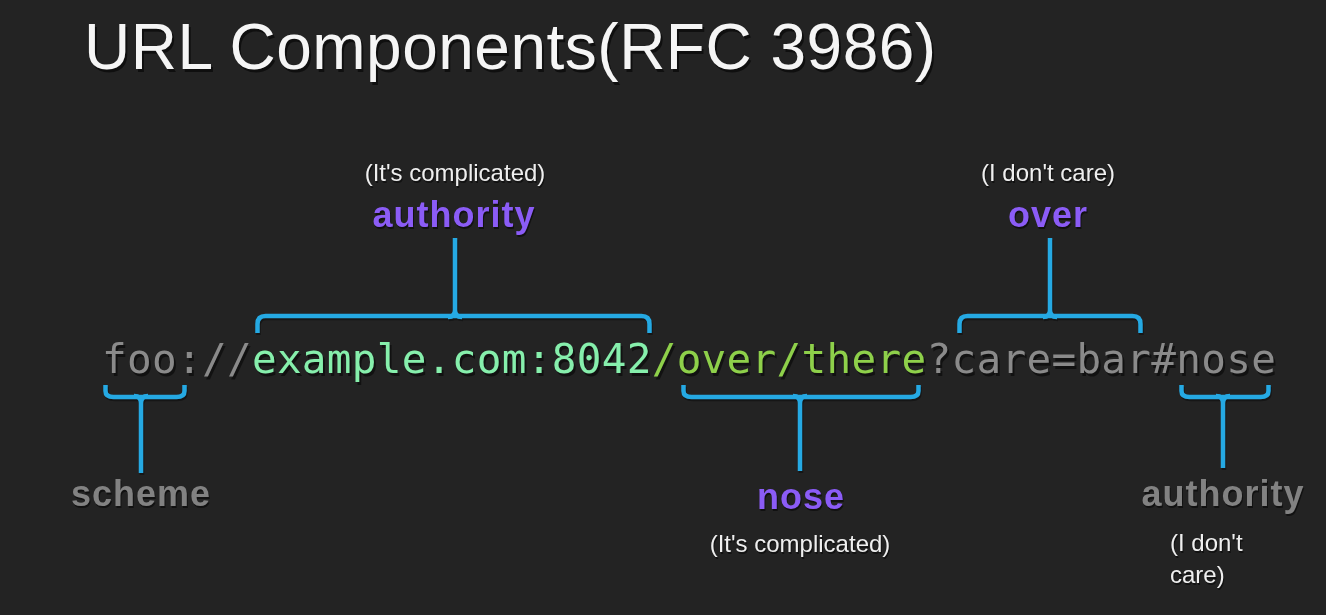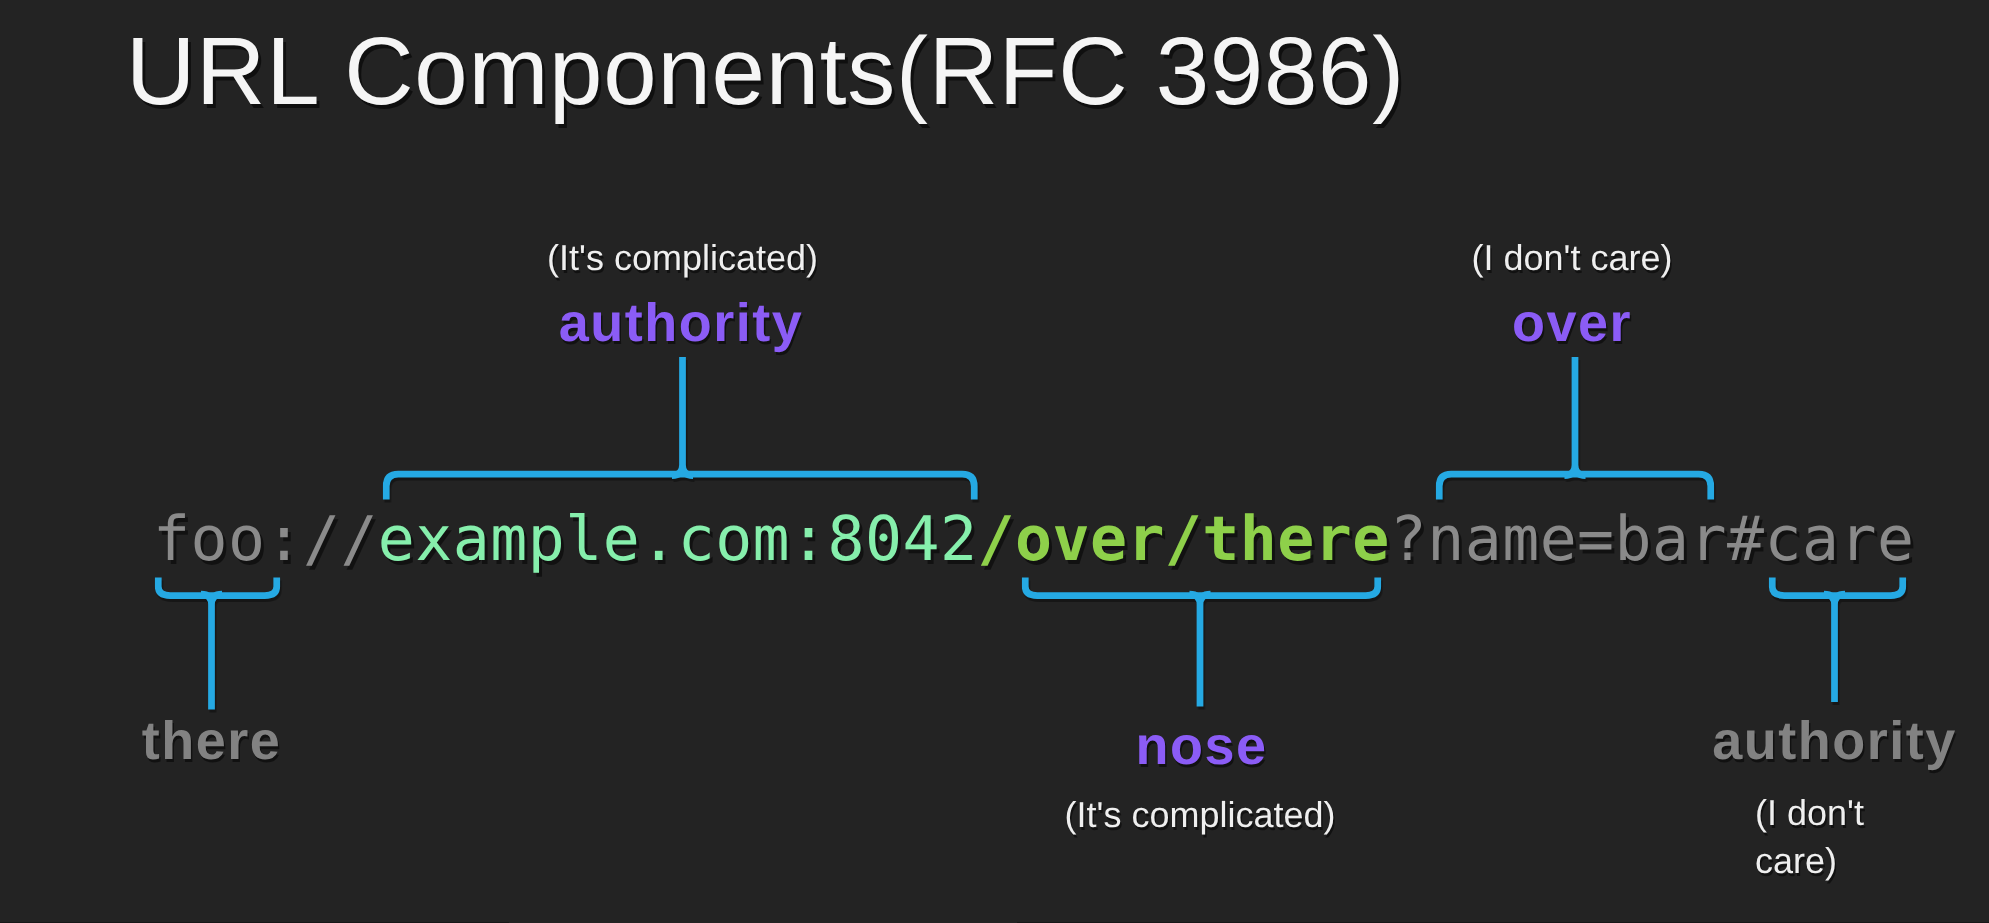--- a/index.html
+++ b/index.html
@@ -15,21 +15,21 @@
     white-space:nowrap;
   }
   .url-line{
     position:absolute;left:102px;top:337px;
     font-family:"DejaVu Sans Mono",monospace;
     font-size:41px;line-height:1.1;letter-spacing:0.3px;white-space:nowrap;
     text-shadow:2px 3px 0 rgba(0,0,0,0.5);
   }
   .seg-gray{color:#8a8a8a;margin-top:19px;}
   .seg-yellow{color:#86efac;}
-  .seg-green{color:#8ed04a;font-weight:bold;}
+  .seg-green{color:#8ed04a;}
   .hint{
     position:absolute;transform:translateX(-50%);
     font-size:24px;color:#efefef;line-height:1.35;
     text-align:left;white-space:pre-line;
     text-shadow:1px 2px 0 rgba(0,0,0,0.5);
   }
   .label{
     position:absolute;transform:translateX(-50%);
     font-size:36px;font-weight:700;letter-spacing:1px;line-height:1.1;
     color:#8b5cf6;white-space:nowrap;
@@ -44,41 +44,41 @@
     fill:none;stroke:#25a9e3;stroke-width:4.5;stroke-linejoin:round;
   }
 </style>
 </head>
 <body>
 
 <div class="stage">
 
   <div class="title">URL Components(RFC 3986)</div>
 
-  <div class="url-line"><span class="seg-gray">foo://</span><span class="seg-yellow">example.com:8042</span><span class="seg-green">/over/there</span><span class="seg-gray">?name=bar#care</span></div>
+  <div class="url-line"><span class="seg-gray">foo://</span><span class="seg-yellow">example.com:8042</span><span class="seg-green">/over/there</span><span class="seg-gray">?care=bar#nose</span></div>
 
   <div class="hint" style="left:455px;top:157px;">(It's complicated)</div>
   <div class="label" style="left:454px;top:195px;">authority</div>
   <svg class="brace" style="left:255px;top:238px;" width="397" height="97">
     <path d="M 2.5 95 L 2.5 86 Q 2.5 78 10.5 78 L 386.5 78 Q 394.5 78 394.5 86 L 394.5 95"></path>
     <path d="M 193 79 Q 200 79 200 72 L 200 0 M 200 72 Q 200 79 207 79"></path>
   </svg>
 
   <div class="hint" style="left:1048px;top:157px;">(I don't care)</div>
   <div class="label" style="left:1048px;top:195px;">over</div>
   <svg class="brace" style="left:957px;top:238px;" width="186" height="97">
     <path d="M 2.5 95 L 2.5 86 Q 2.5 78 10.5 78 L 175.5 78 Q 183.5 78 183.5 86 L 183.5 95"></path>
     <path d="M 86 79 Q 93 79 93 72 L 93 0 M 93 72 Q 93 79 100 79"></path>
   </svg>
 
   <svg class="brace" style="left:103px;top:383px;" width="84" height="92">
     <path d="M 2.5 2 L 2.5 8 Q 2.5 14 10.5 14 L 73.5 14 Q 81.5 14 81.5 8 L 81.5 2"></path>
     <path d="M 31 13 Q 38 13 38 20 L 38 90 M 38 20 Q 38 13 45 13"></path>
   </svg>
-  <div class="label gray" style="left:141px;top:474px;">there</div>
+  <div class="label gray" style="left:141px;top:474px;">scheme</div>
 
   <svg class="brace" style="left:681px;top:383px;" width="240" height="90">
     <path d="M 2.5 2 L 2.5 8 Q 2.5 14 10.5 14 L 229.5 14 Q 237.5 14 237.5 8 L 237.5 2"></path>
     <path d="M 112 13 Q 119 13 119 20 L 119 88 M 119 20 Q 119 13 126 13"></path>
   </svg>
   <div class="label" style="left:801px;top:477px;">nose</div>
   <div class="hint" style="left:800px;top:528px;">(It's complicated)</div>
 
   <svg class="brace" style="left:1179px;top:383px;" width="92" height="87">
     <path d="M 2.5 2 L 2.5 8 Q 2.5 14 10.5 14 L 81.5 14 Q 89.5 14 89.5 8 L 89.5 2"></path>

